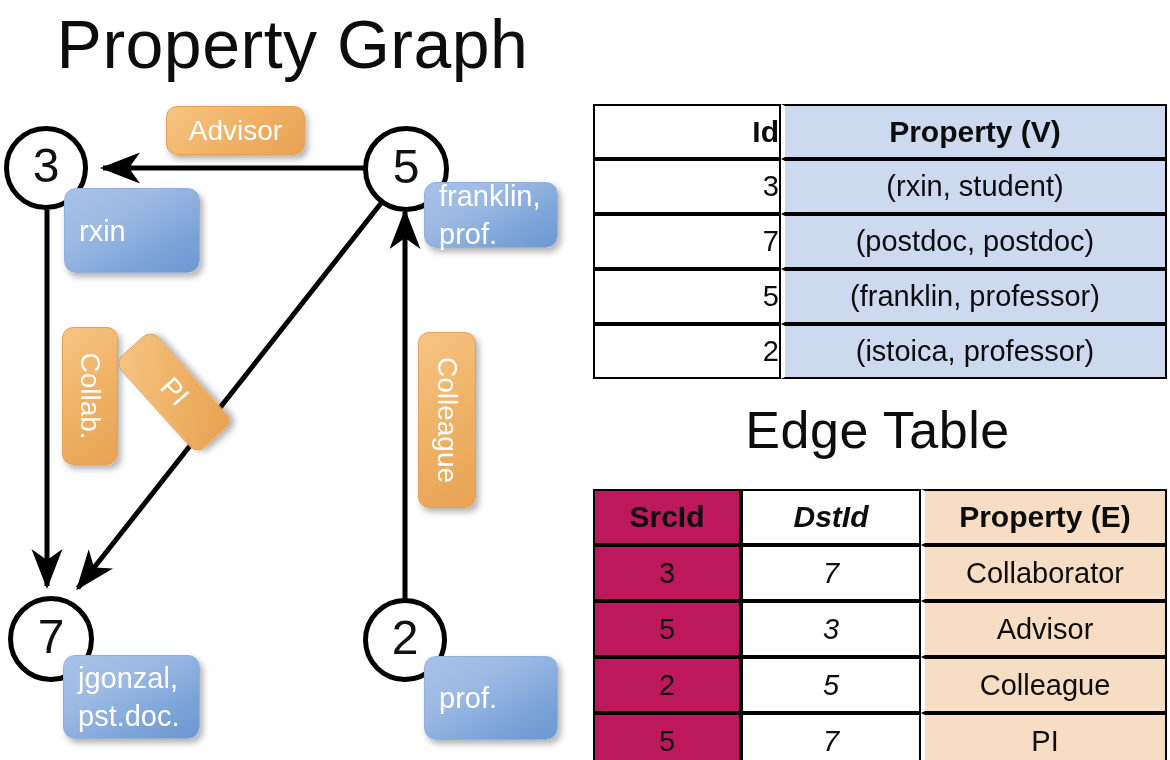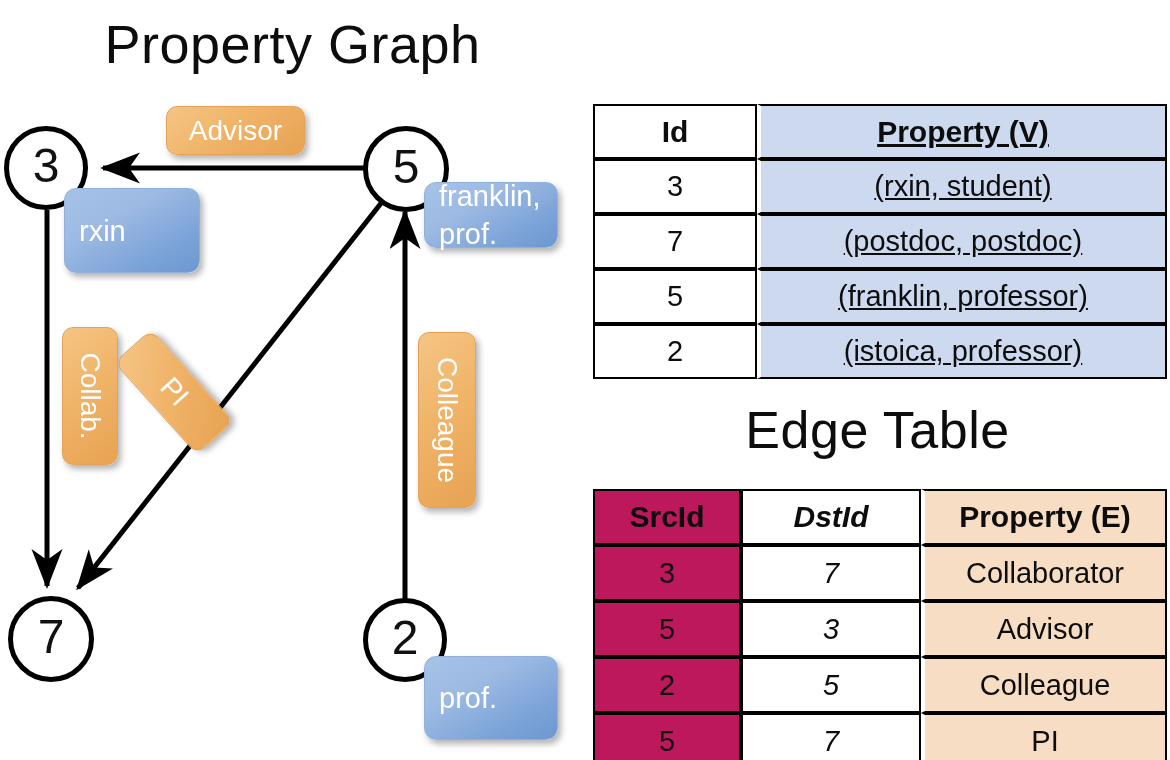--- a/index.html
+++ b/index.html
@@ -28,21 +28,21 @@
     font-family: "Liberation Sans", sans-serif;
     font-weight: 300;
     color: #0d0d0d;
     letter-spacing: 0.5px;
     white-space: nowrap;
   }
   #title-property-graph {
     left: 0; top: 14px;
     width: 585px;
     text-align: center;
-    font-size: 54px;
+    font-size: 68px;
     line-height: 60px;
   }
   #title-vertex-table {
     left: 585px; top: 12px;
     width: 585px;
     text-align: center;
     font-size: 52px;
     line-height: 60px;
   }
   #title-edge-table {
@@ -151,22 +151,22 @@
     font-size: 29px;
     font-weight: 300;
   }
   .sep-gap { border-left: 4px solid #fff !important; }
 
   #vertex-table {
     left: 593px; top: 104px;
     width: 574px;
   }
   #vertex-table tr { height: 55px; }
-  #vertex-table td.idcol { width: 164px; background: #ffffff; }
-  #vertex-table td.propcol { background: #ccd9ef; text-decoration: underline; }
+  #vertex-table td.idcol { width: 188px; background: #ffffff; text-align: right; }
+  #vertex-table td.propcol { background: #ccd9ef; }
 
   #edge-table {
     left: 593px; top: 489px;
     width: 574px;
   }
   #edge-table tr { height: 56px; }
   #edge-table td.srccol { width: 148px; background: #be185d; }
   #edge-table td.dstcol { width: 180px; background: #ffffff; font-style: italic; }
   #edge-table td.propcol { background: #f6ddc3; }
 </style>
@@ -209,20 +209,24 @@
       <span>5</span>
     </div>
     <div class="prop-box blue" style="left:424px; top:182px; width:134px; height:66px;">
       <span class="ln">franklin,</span>
       <span class="ln">prof.</span>
     </div>
 
     <div class="node-circle" style="left:8px; top:596px; width:86px; height:86px;">
       <span>7</span>
     </div>
+    <div class="prop-box blue" style="left:63px; top:655px; width:137px; height:84px;">
+      <span class="ln">jgonzal,</span>
+      <span class="ln">pst.doc.</span>
+    </div>
 
     <div class="node-circle" style="left:363px; top:598px; width:84px; height:84px;">
       <span>2</span>
     </div>
     <div class="prop-box blue" style="left:424px; top:656px; width:134px; height:84px;">
       <span class="ln">prof.</span>
     </div>
 
     <div class="edge-label" style="left:166px; top:106px; width:139px; height:49px; font-size:28px;">
       <span class="txt">Advisor</span>

